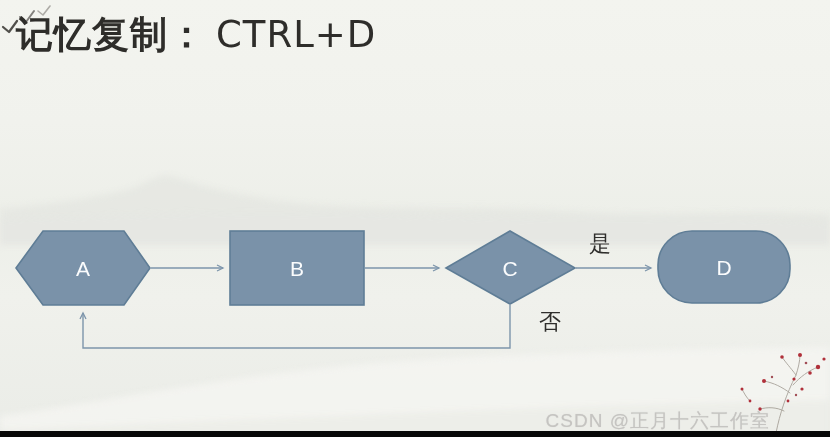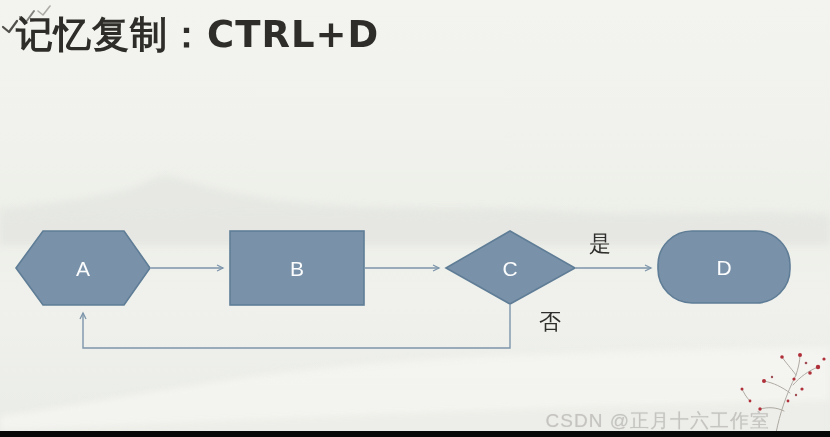--- a/index.html
+++ b/index.html
@@ -13,21 +13,21 @@
   .mist{position:absolute;left:0;pointer-events:none;}
   .mist-top{top:145px;width:830px;height:100px;filter:blur(3px);}
   .mist-bottom{top:338px;width:830px;height:99px;filter:blur(3px);}
   .birds{position:absolute;left:0;top:2px;width:58px;height:46px;}
   .title{
     position:absolute;left:16px;top:10px;
     font-size:37px;font-weight:bold;color:#2e2d2a;
     letter-spacing:1px;white-space:nowrap;
   }
   .title .brush{font-family:Liberation Sans, sans-serif;font-weight:bold;}
-  .title .shortcut{font-family:"DejaVu Sans", sans-serif;font-weight:bold;margin-left:1px;}
+  .title .shortcut{font-family:"DejaVu Sans", sans-serif;font-weight:normal;margin-left:10px;}
   .flowchart{position:absolute;left:0;top:0;width:830px;height:437px;}
   .node-shape{fill:#7a92a9;stroke:#5f7d96;stroke-width:1.6;}
   .connector{fill:none;stroke:#7d95ab;stroke-width:1.4;}
   .node-label{
     fill:#fbfcfd;font-size:21px;font-family:"Liberation Sans", sans-serif;
     text-anchor:middle;
   }
   .edge-label{
     fill:#2f2e2c;font-size:22px;font-family:"Liberation Sans", sans-serif;
     text-anchor:middle;

